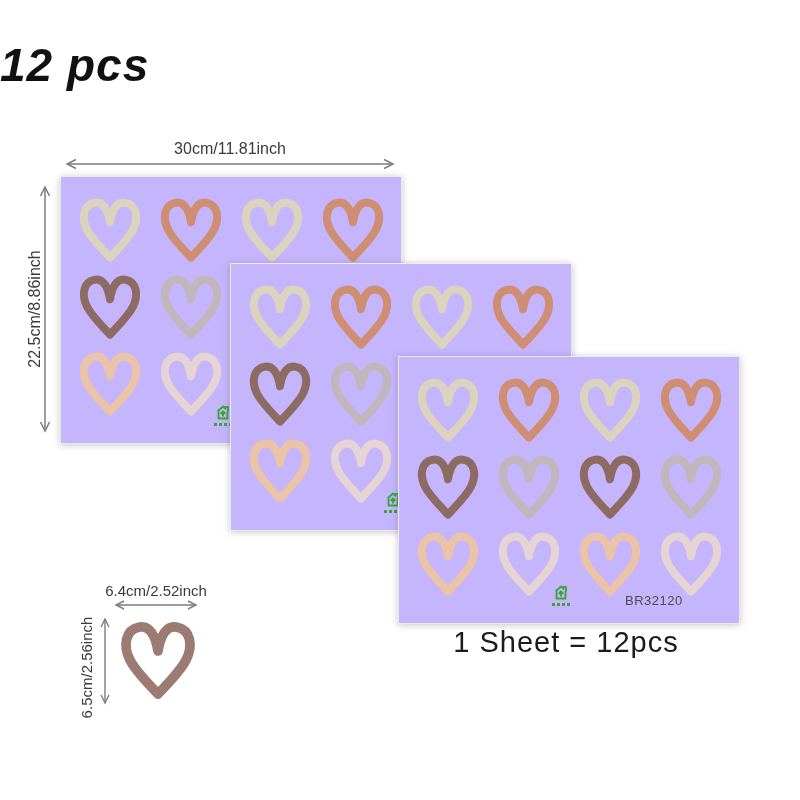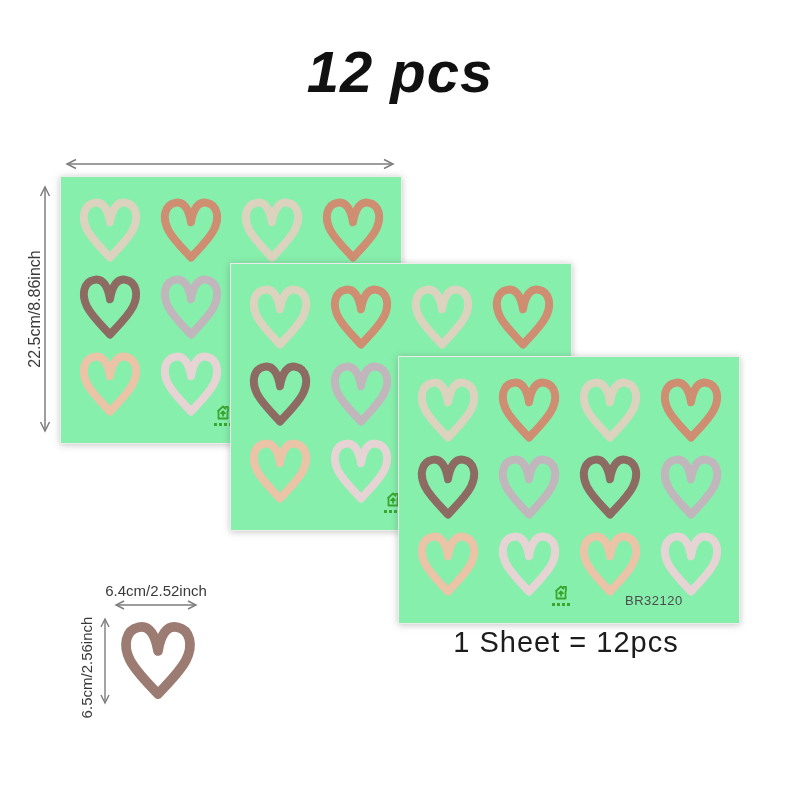--- a/index.html
+++ b/index.html
@@ -1,26 +1,26 @@
 <!DOCTYPE html>
 <html><head>
 <meta charset="utf-8">
 <style>
   html,body{margin:0;padding:0;background:#ffffff;}
   body{width:800px;height:800px;position:relative;overflow:hidden;
        font-family:"Liberation Sans",sans-serif;color:#1a1a1a;}
   .canvas{position:absolute;inset:0;}
 
-  .title{position:absolute;top:38px;left:0;width:100%;text-align:center;
-         font-size:58px;font-weight:bold;font-style:italic;color:#111;letter-spacing:1px;}
+  .title{position:absolute;top:38px;left:0;width:100%;text-align:left;
+         font-size:46px;font-weight:bold;font-style:italic;color:#111;letter-spacing:1px;}
 
   .note{position:absolute;left:416px;top:626px;width:300px;text-align:center;
         font-size:29px;color:#1c1c1c;letter-spacing:1px;}
 
-  .sheet{position:absolute;width:340px;height:266px;background:#86efac;
+  .sheet{position:absolute;width:340px;height:266px;background:#c4b5fd;
          border:1px solid #eeeceb;box-shadow:0 1px 7px rgba(90,90,90,.35);}
   .sheet-1{left:60px;top:176px;z-index:1;}
   .sheet-2{left:230px;top:263px;z-index:2;}
   .sheet-3{left:398px;top:356px;z-index:3;}
 
   .hearts-grid{position:absolute;left:8px;right:8px;top:15px;
                display:grid;grid-template-columns:repeat(4,1fr);
                grid-auto-rows:77px;justify-items:center;}
   .heart{width:74px;height:72px;display:block;}
 
@@ -46,20 +46,21 @@
 <svg class="hidden-defs" aria-hidden="true">
   <symbol id="heartShape" viewBox="0 0 100 100">
     <path d="M50 91 C42 82 25 66 18 52 C10 36 13 18 28 15 C40 12 47 24 50 42 C53 24 60 12 72 15 C87 18 90 36 82 52 C75 66 58 82 50 91 Z" fill="none" stroke="currentColor" stroke-width="11" stroke-linejoin="round" stroke-linecap="round"></path>
   </symbol>
 </svg>
 
 <div class="canvas">
 
   <div class="title">12 pcs</div>
 
+  <div class="dim-label center" style="left:60px;top:140px;width:340px;">30cm/11.81inch</div>
   <svg class="arrow" style="left:60px;top:158px;" width="340" height="12">
     <g fill="none" stroke-width="1.5" stroke="#7d7d7d">
       <line x1="7" y1="6" x2="333" y2="6"></line>
       <path d="M16 1.5 L7 6 L16 10.5"></path>
       <path d="M324 1.5 L333 6 L324 10.5"></path>
     </g>
   </svg>
 
   <div class="dim-label rot" style="left:-40px;top:300px;width:150px;">22.5cm/8.86inch</div>
   <svg class="arrow" style="left:39px;top:180px;" width="12" height="258">

